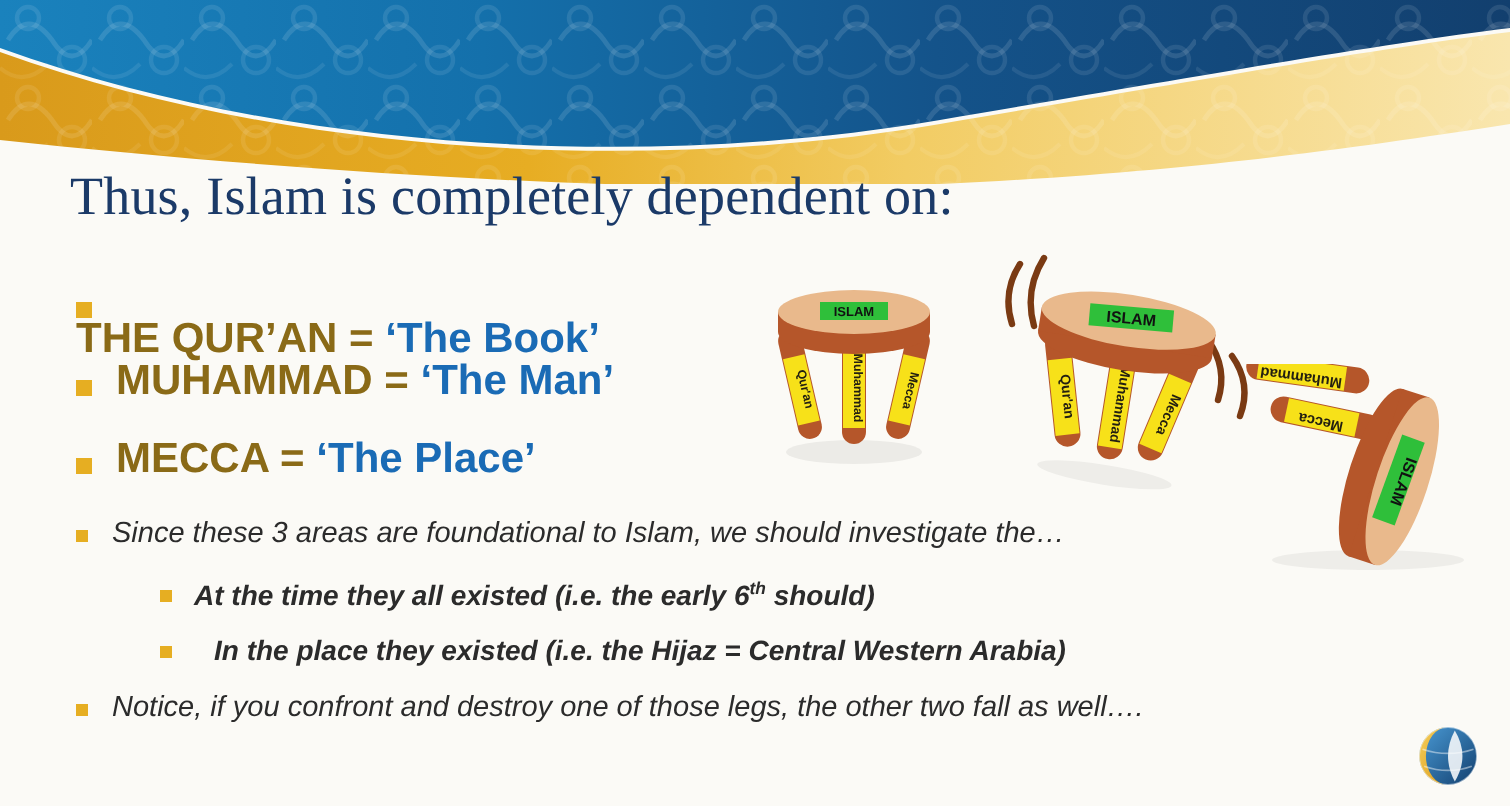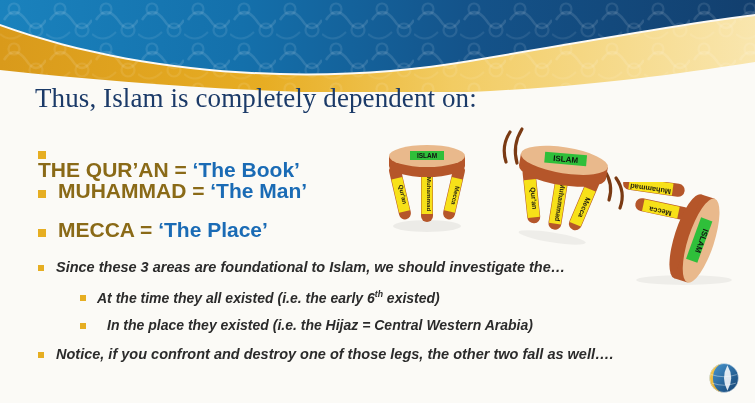--- a/index.html
+++ b/index.html
@@ -68,21 +68,21 @@
     font-size: 21px;
     font-weight: bold;
     color: #8a6a17;
     line-height: 1;
   }
   .big .blue { color: #1a6bb5; }
 
   .small .txt {
     font-size: 14.5px;
     font-style: italic;
-    font-weight: 700;
+    font-weight: 400;
     color: #2b2b2b;
     line-height: 1.15;
   }
 
   .lvl2 {
     position: absolute;
     left: 80px;
     display: flex;
     align-items: flex-start;
     white-space: nowrap;
@@ -285,21 +285,21 @@
   </div>
 
   <div class="lvl1 small" style="top:259px;">
     <span class="sq"></span>
     <span class="txt">Since these 3 areas are foundational to Islam, we should investigate the…</span>
   </div>
 
   <div class="lvl2" style="top:289px;">
     <span class="sq"></span>
     <span class="txt">
-      <span>At the time they all existed (i.e. the early 6</span><sup>th</sup><span> existed)</span>
+      <span>At the time they all existed (i.e. the early 6</span><sup>th</sup><span> should)</span>
     </span>
   </div>
 
   <div class="lvl2" style="top:317px;gap:10px;">
     <span class="sq"></span>
     <span class="txt">In the place they existed (i.e. the Hijaz = Central Western Arabia)</span>
   </div>
 
   <div class="lvl1 small" style="top:346px;">
     <span class="sq"></span>

